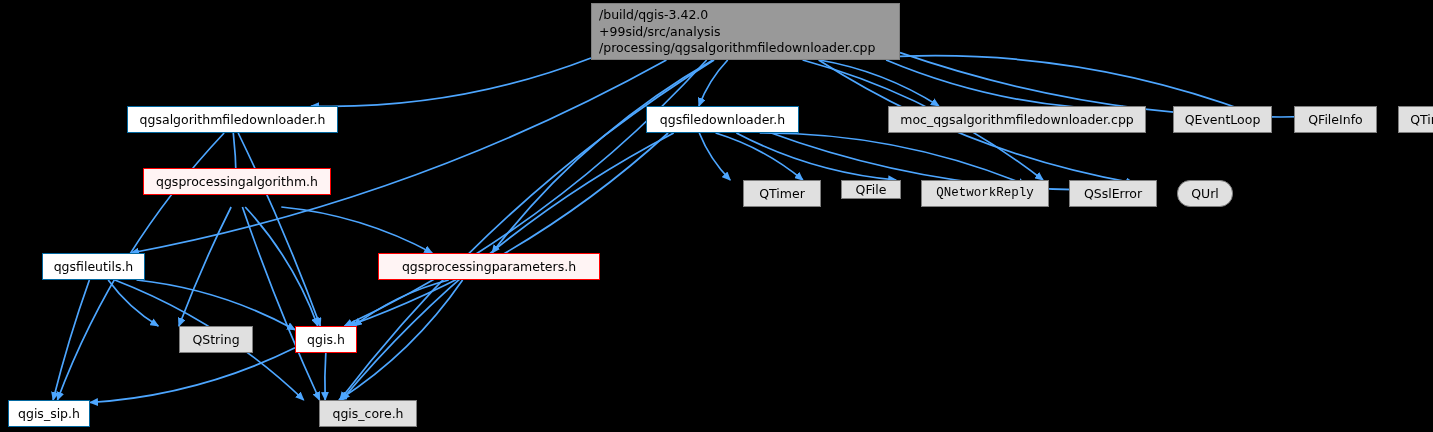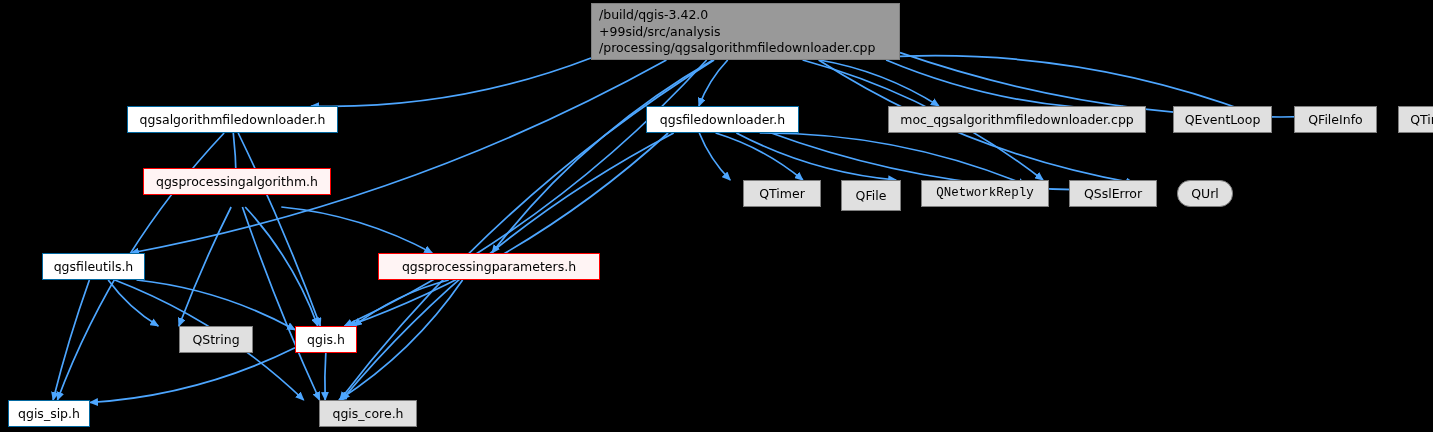--- a/index.html
+++ b/index.html
@@ -90,21 +90,21 @@
 +99sid/src/analysis
 /processing/qgsalgorithmfiledownloader.cpp</div>
       <div class="node" style="left: 127px; top: 106px; width: 211px; height: 27px;">qgsalgorithmfiledownloader.h</div>
       <div class="node" style="left: 614px; top: 106px; width: 153px; height: 27px; margin-left: 32px;">qgsfiledownloader.h</div>
       <div class="node gray" style="left: 845px; top: 106px; width: 258px; height: 27px;">moc_qgsalgorithmfiledownloader.cpp</div>
       <div class="node gray" style="left: 1130px; top: 106px; width: 99px; height: 27px;">QEventLoop</div>
       <div class="node gray" style="left: 1251px; top: 106px; width: 83px; height: 27px;">QFileInfo</div>
       <div class="node gray" style="left: 1355px; top: 106px; width: 70px; height: 27px;">QTimer</div>
       <div class="node red" style="left: 143px; top: 168px; width: 188px; height: 27px;">qgsprocessingalgorithm.h</div>
       <div class="node gray" style="left: 700px; top: 180px; width: 78px; height: 27px;">QTimer</div>
-      <div class="node gray" style="left: 798px; top: 180px; width: 60px; height: 31px;">QFile</div>
+      <div class="node gray" style="left: 798px; top: 180px; width: 60px; height: 19px;">QFile</div>
       <div class="node gray" style="left: 878px; top: 180px; width: 128px; height: 27px; font-family: Liberation Mono, monospace;">QNetworkReply</div>
       <div class="node gray" style="left: 1026px; top: 180px; width: 88px; height: 27px;">QSslError</div>
       <div class="node gray" style="left: 1134px; top: 180px; width: 56px; height: 27px; border-radius: 13px;">QUrl</div>
       <div class="node" style="left: 42px; top: 253px; width: 103px; height: 27px;">qgsfileutils.h</div>
       <div class="node red" style="left: 378px; top: 253px; width: 222px; height: 27px;">qgsprocessingparameters.h</div>
       <div class="node gray" style="left: 136px; top: 326px; width: 74px; height: 27px;">QString</div>
       <div class="node redwhite" style="left: 295px; top: 326px; width: 62px; height: 27px;">qgis.h</div>
       <div class="node" style="left: 8px; top: 400px; width: 82px; height: 27px;">qgis_sip.h</div>
       <div class="node gray" style="left: 276px; top: 400px; width: 98px; height: 27px;">qgis_core.h</div>
     </div>

